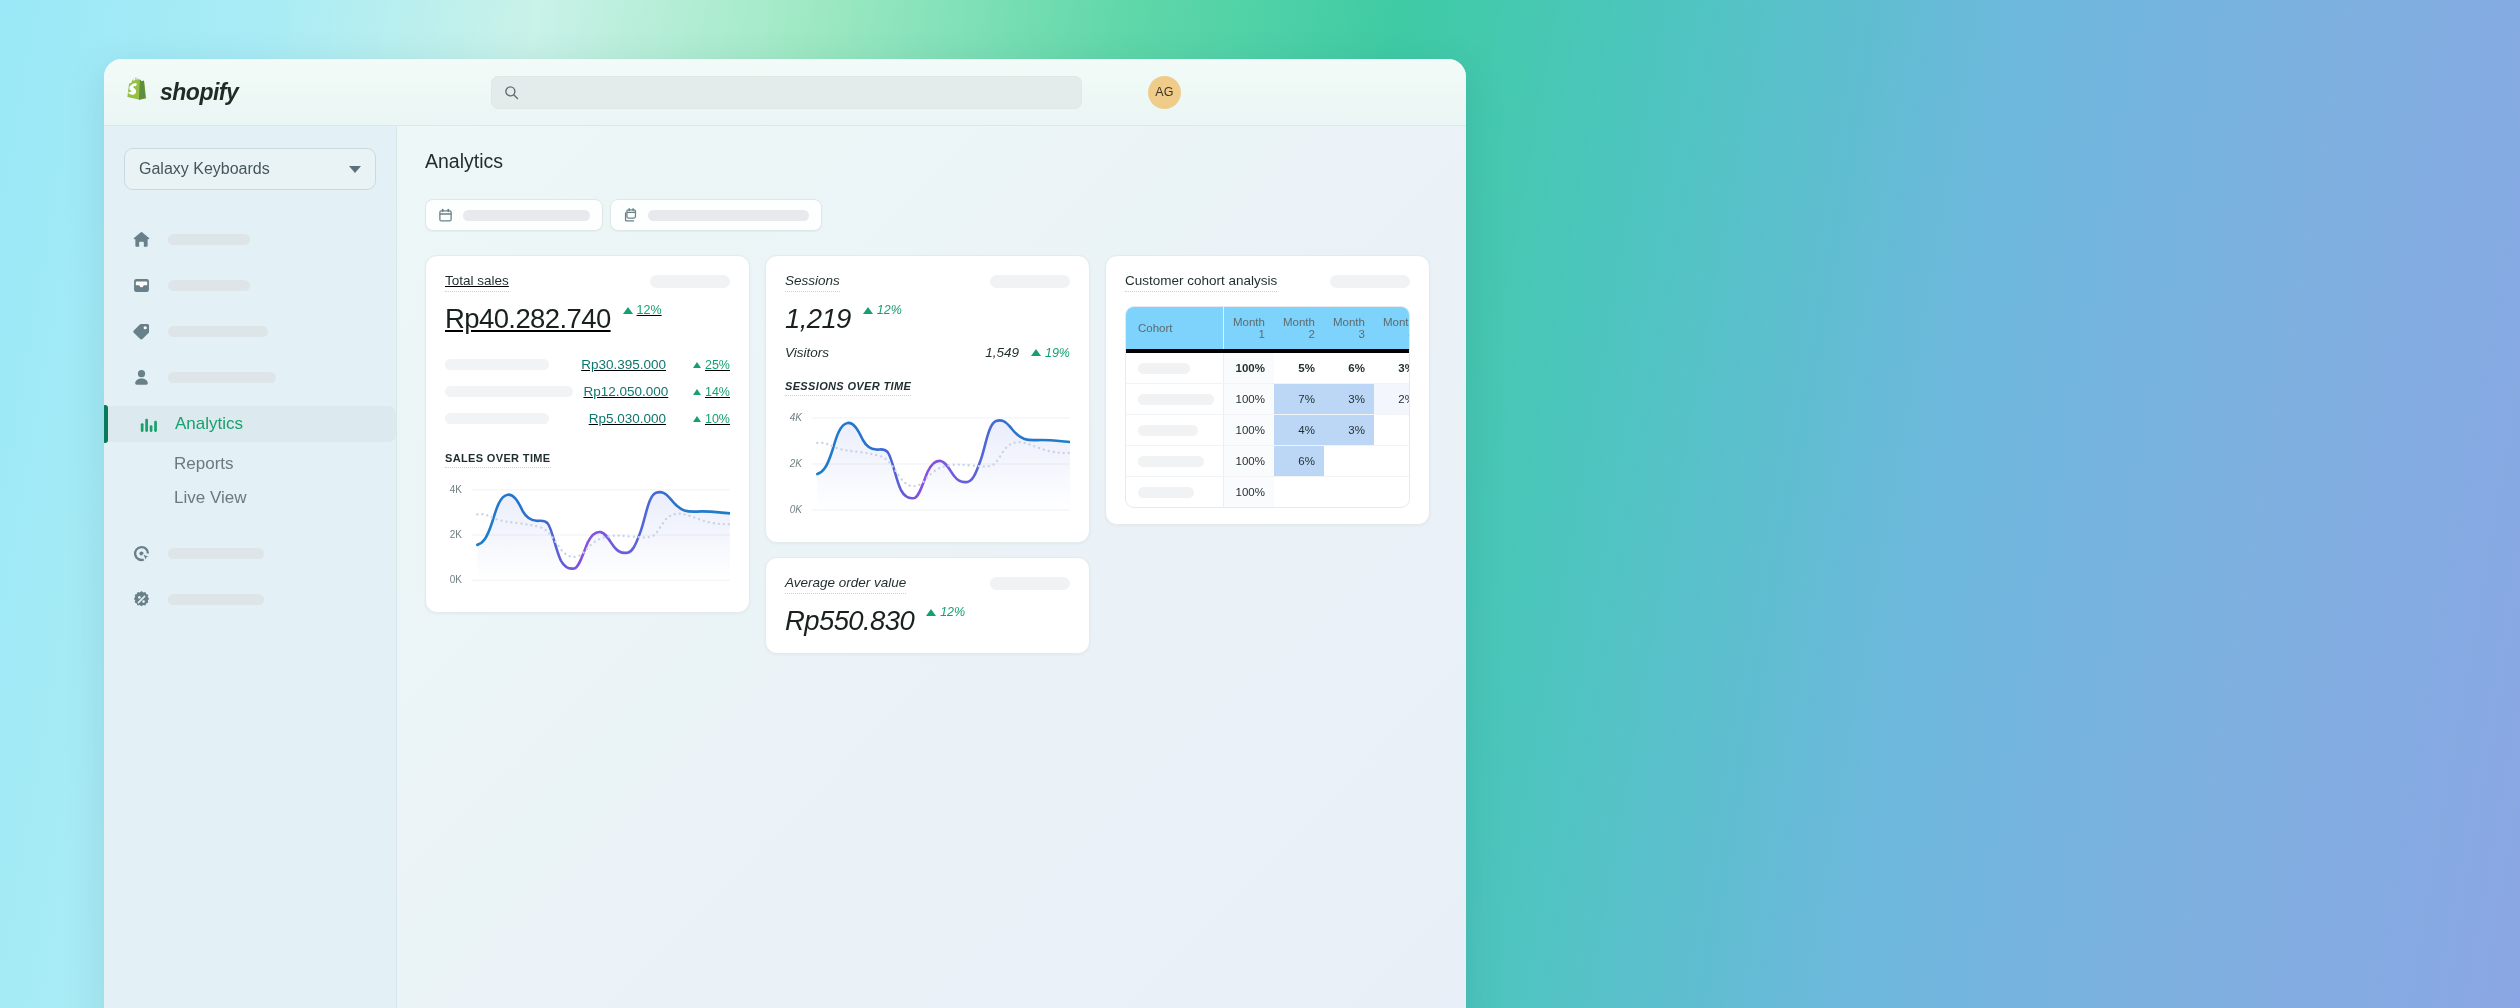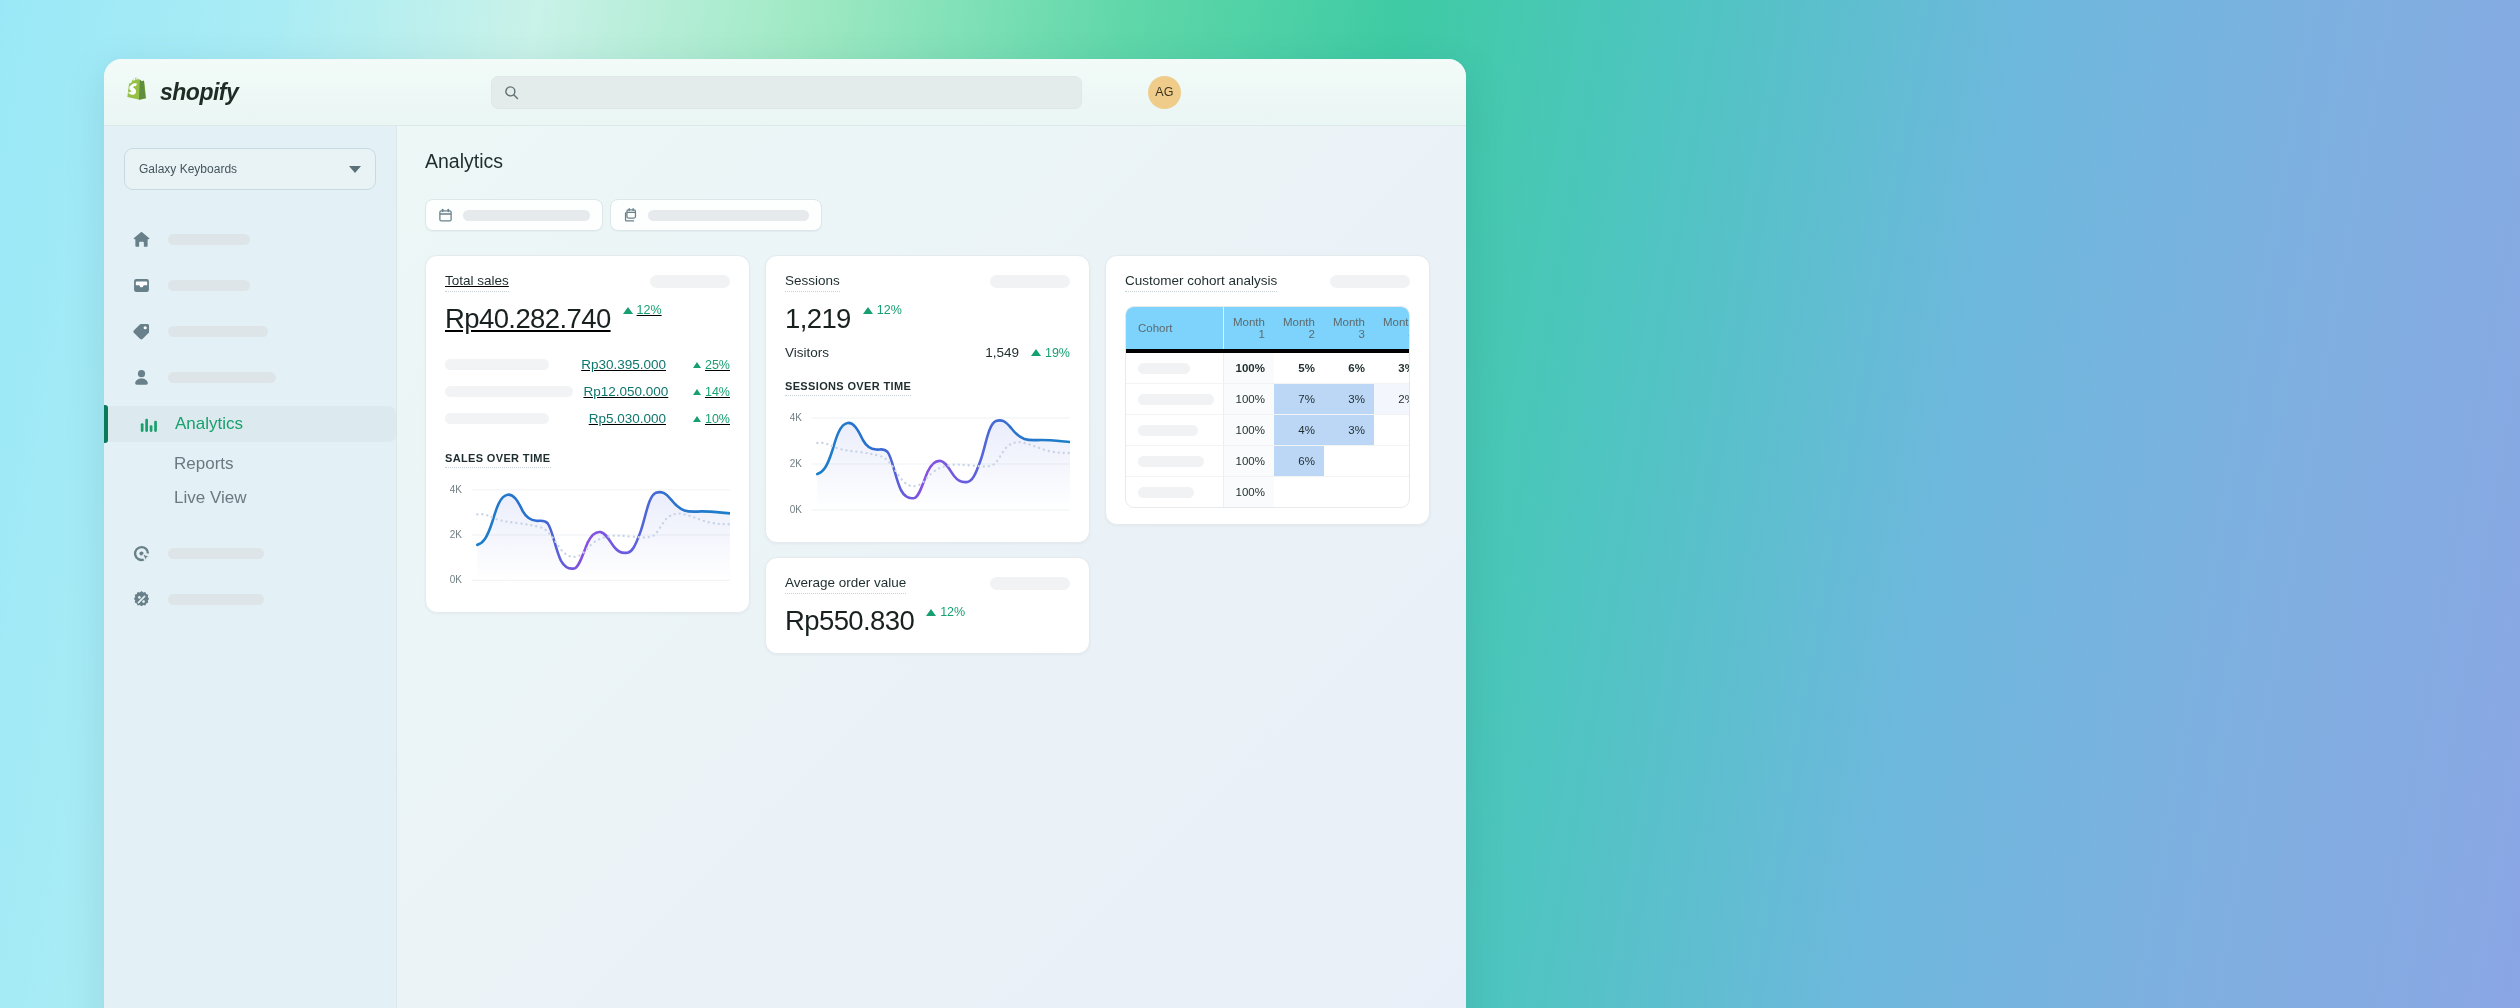--- a/index.html
+++ b/index.html
@@ -76,21 +76,21 @@
   }
   .store-select {
     height: 42px;
     background: #e9f3f6;
     border: 1px solid #c8dae1;
     border-radius: 9px;
     display: flex; align-items: center;
     padding: 0 14px; gap: 8px;
     margin-bottom: 32px;
   }
-  .store-name { font-size: 12px; color: #44565c; flex: 1; }
+  .store-name { font-size: 16px; color: #44565c; flex: 1; }
   .caret {
     width: 0; height: 0;
     border-left: 6px solid transparent;
     border-right: 6px solid transparent;
     border-top: 7px solid #5b7078;
   }
   .nav-item {
     display: flex; align-items: center;
     gap: 16px; height: 34px;
     margin-bottom: 12px;
@@ -135,21 +135,21 @@
     box-shadow: 0 1px 1px rgba(30,60,70,.04);
   }
   .filter-btn.w1 { width: 178px; }
   .filter-btn.w2 { width: 212px; }
   .filter-skel { height: 11px; border-radius: 6px; background: #e6eaec; flex: 1; }
 
   
   .grid { display: flex; gap: 15px; align-items: flex-start; }
   .col { display: flex; flex-direction: column; gap: 14px; }
   .col-a { width: 325px; text-decoration: underline; }
-  .col-b { width: 325px; }
+  .col-b { width: 325px; font-style: italic; }
   .col-c { width: 325px; }
   .card {
     background: #fff; border-radius: 12px;
     border: 1px solid #e5ebed;
     box-shadow: 0 1px 3px rgba(30,60,80,.05);
     padding: 17px 19px 16px 19px;
   }
   .card-head { display: flex; align-items: flex-start; justify-content: space-between; }
   .card-title {
     font-size: 13.5px; color: #1f2d2e;

